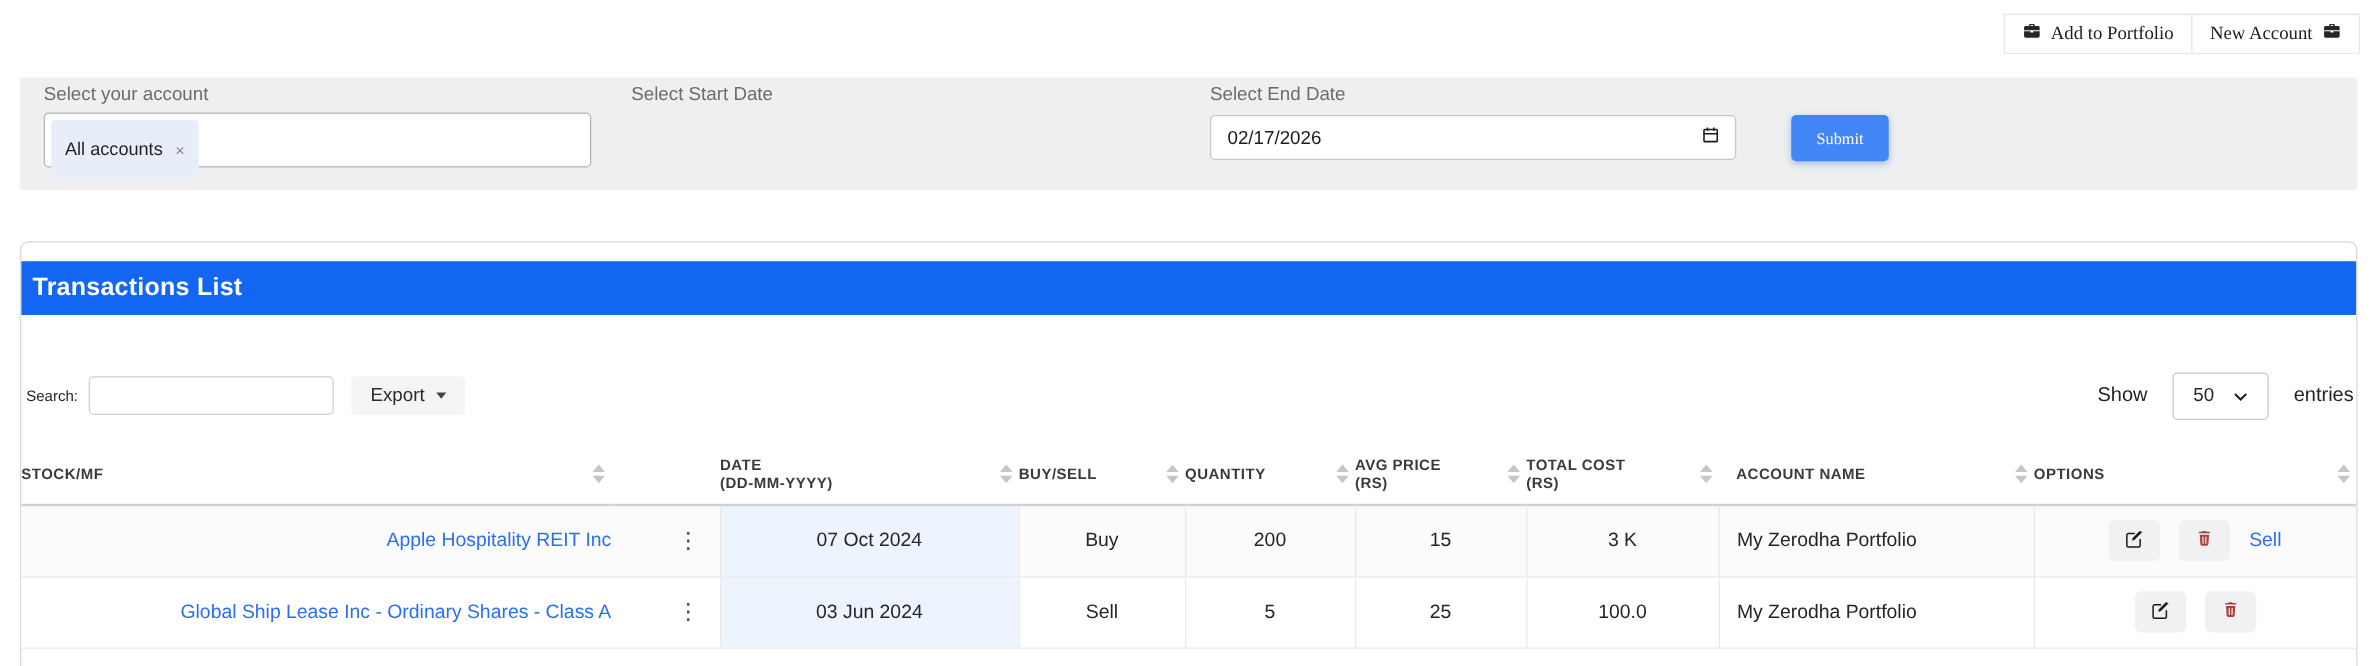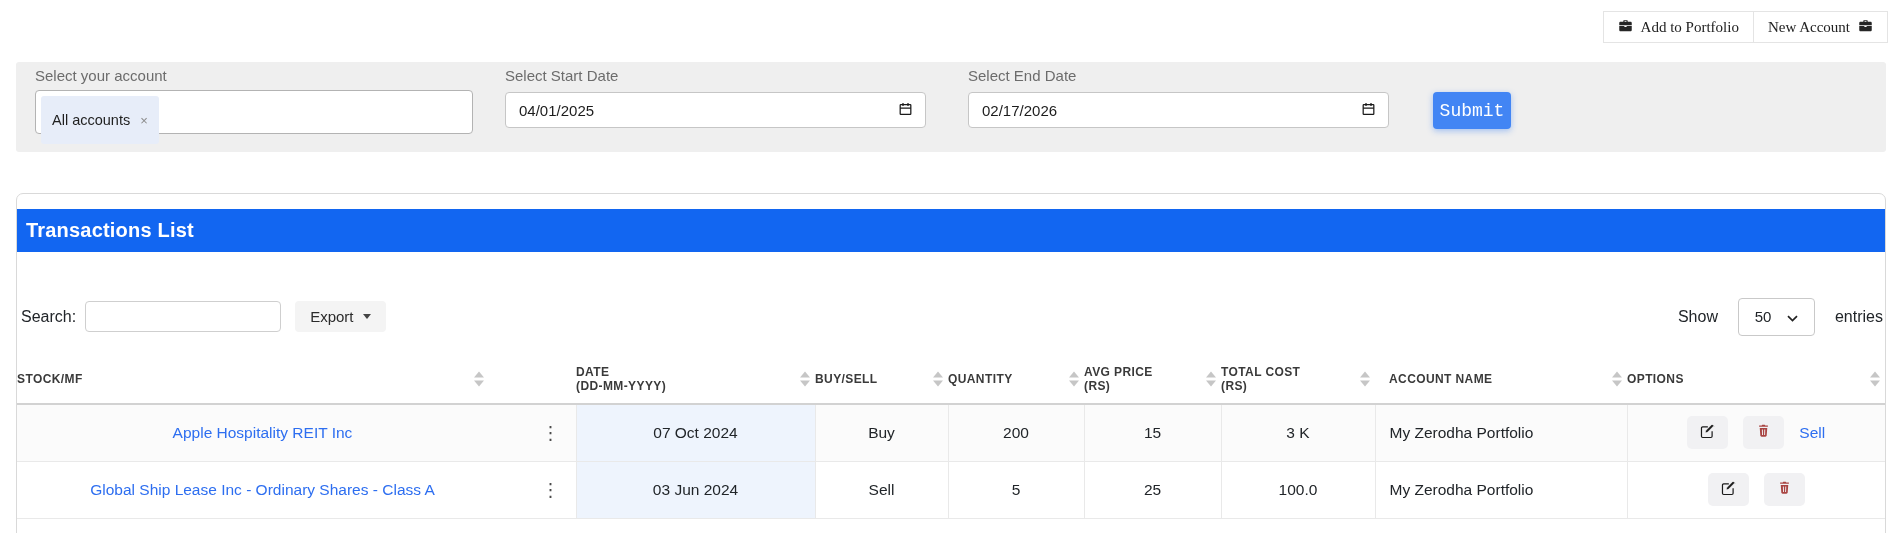--- a/index.html
+++ b/index.html
@@ -18,49 +18,49 @@
 
   
   .filters{position:absolute;top:62px;left:16px;right:16px;height:90px;background:#efefef;border-radius:3px}
   .f-label{position:absolute;font-size:15px;color:#6c6c6c;top:5px}
   .lbl-account{left:19px}.lbl-start{left:489px}.lbl-end{left:952px}
   .account-box{position:absolute;left:19px;top:28px;width:438px;height:44px;background:#fff;border:1px solid #b3b3b3;border-radius:4px;padding:5px;cursor:text}
   .tag{display:inline-flex;align-items:center;height:48px;padding:0 11px;background:var(--tag_bg);border-radius:3px;font-size:14.5px;color:#1f1f1f}
   .tag .x{margin-left:10px;color:#8a8a8a;font-size:13px;cursor:pointer;line-height:1}
   .date-input{position:absolute;top:30px;width:421px;height:36px;background:#fff;border:1px solid #c6c6c6;border-radius:4px;display:flex;align-items:center;justify-content:space-between;padding:0 12px 0 13px;font-size:15px;color:#1c1c1c;cursor:text}
   .di-start{left:489px}.di-end{left:952px}
-  .submit-btn{position:absolute;left:1417px;top:30px;width:78px;height:37px;border:none;border-radius:4px;background:var(--submit);color:#fff;font-size:18px;font-family:Liberation Mono, monospace;cursor:pointer;box-shadow:0 2px 6px rgba(66,133,244,.45)}
+  .submit-btn{position:absolute;left:1417px;top:30px;width:78px;height:37px;border:none;border-radius:4px;background:var(--submit);color:#fff;font-size:13px;font-family:Liberation Serif, serif;cursor:pointer;box-shadow:0 2px 6px rgba(66,133,244,.45)}
 
   
   .card{position:absolute;top:193px;left:16px;right:16px;height:390px;background:#fff;border:1px solid #d9d9d9;border-radius:7px;overflow:hidden}
   .title-bar{margin-top:15px;height:43px;background:var(--primary);display:flex;align-items:center;padding-left:9px}
   .title-bar h2{color:#fff;font-size:20px;font-weight:700;letter-spacing:.2px}
 
   .dt-toolbar{position:absolute;top:106px;left:0;right:0;height:33px;display:flex;align-items:center}
-  .search-label{margin-left:4px;font-size:16px}
+  .search-label{margin-left:4px;font-size:12px}
   .search-input{margin-left:9px;width:196px;height:31px;border:1px solid #cfcfcf;border-radius:4px;padding:0 8px;font-size:15px;font-family:inherit;outline:none}
   .export-btn{margin-left:14px;height:31px;padding:0 15px;background:#f4f4f4;border:none;border-radius:4px;display:flex;align-items:center;gap:9px;font-size:15px;color:#2b2b2b;font-family:inherit;cursor:pointer}
   .caret{width:0;height:0;border-left:4px solid transparent;border-right:4px solid transparent;border-top:5px solid #444}
   .show-group{margin-left:auto;margin-right:2px;display:flex;align-items:center;gap:20px;font-size:16px}
   .page-select{width:77px;height:38px;border:1px solid #c9c9c9;border-radius:4px;display:flex;align-items:center;justify-content:center;gap:16px;font-size:15px;background:#fff;cursor:pointer}
 
   
   table{position:absolute;top:160px;left:0;width:100%;border-collapse:collapse;table-layout:fixed}
   th{height:50px;font-size:12px;font-weight:700;color:#3a3a3a;letter-spacing:.4px;text-align:left;vertical-align:middle;border-bottom:2px solid #d2d2d2;position:relative;cursor:pointer}
   th .l2{font-weight:700}
   th.left{text-align:left;padding-left:14px}
   .sort{position:absolute;right:5px;top:50%;transform:translateY(-50%);display:inline-flex;flex-direction:column;gap:3px;cursor:pointer}
   .sort i{width:0;height:0;border-left:5px solid transparent;border-right:5px solid transparent;display:block}
   .sort .up{border-bottom:6px solid #c6c6c6}
   .sort .down{border-top:6px solid #c6c6c6}
   td{height:57px;font-size:15.5px;text-align:center;vertical-align:middle;border-bottom:1px solid #e9e9e9}
   tr.r1 td{background:#fbfbfb}
   tr.r2 td{background:#fff}
   td.bl{border-left:1px solid #e9e9e9}
-  td.stock{text-align:center;padding-left:19px}
+  td.stock{text-align:right;padding-left:19px}
   td.stock a{color:var(--link);text-decoration:none;cursor:pointer}
   td.kebab{text-align:right;padding-right:10px}
   .kebab-glyph{font-size:18px;color:#4a4a4a;cursor:pointer;display:inline-block;padding:2px 6px}
   tr td.datec{background:var(--date_cell)}
   td.acc{text-align:left;padding-left:14px}
   .opt-wrap{display:flex;align-items:center;justify-content:center;gap:15px}
   .icon-btn{width:41px;height:33px;background:#f1f1f3;border:none;border-radius:5px;display:inline-flex;align-items:center;justify-content:center;cursor:pointer}
   .sell-link{color:var(--link);font-size:15.5px;text-decoration:none;cursor:pointer}
 </style>
 </head>
@@ -88,29 +88,20 @@
 <div class="filters">
   <div class="f-label lbl-account">Select your account</div>
   <div class="account-box">
     <span class="tag">
       <span>All accounts</span>
       <span class="x">×</span>
     </span>
   </div>
 
   <div class="f-label lbl-start">Select Start Date</div>
-  <div class="date-input di-start">
-    <span>04/01/2025</span>
-    <span>
-      <svg width="15" height="16" viewBox="0 0 24 24" fill="none" stroke="#1a1a1a" stroke-width="2">
-          <rect x="3.5" y="5" width="17" height="15.5" rx="1"></rect>
-          <path d="M8 2.5V7M16 2.5V7M3.5 10.5h17"></path>
-        </svg>
-    </span>
-  </div>
 
   <div class="f-label lbl-end">Select End Date</div>
   <div class="date-input di-end">
     <span>02/17/2026</span>
     <span>
       <svg width="15" height="16" viewBox="0 0 24 24" fill="none" stroke="#1a1a1a" stroke-width="2">
           <rect x="3.5" y="5" width="17" height="15.5" rx="1"></rect>
           <path d="M8 2.5V7M16 2.5V7M3.5 10.5h17"></path>
         </svg>
     </span>

